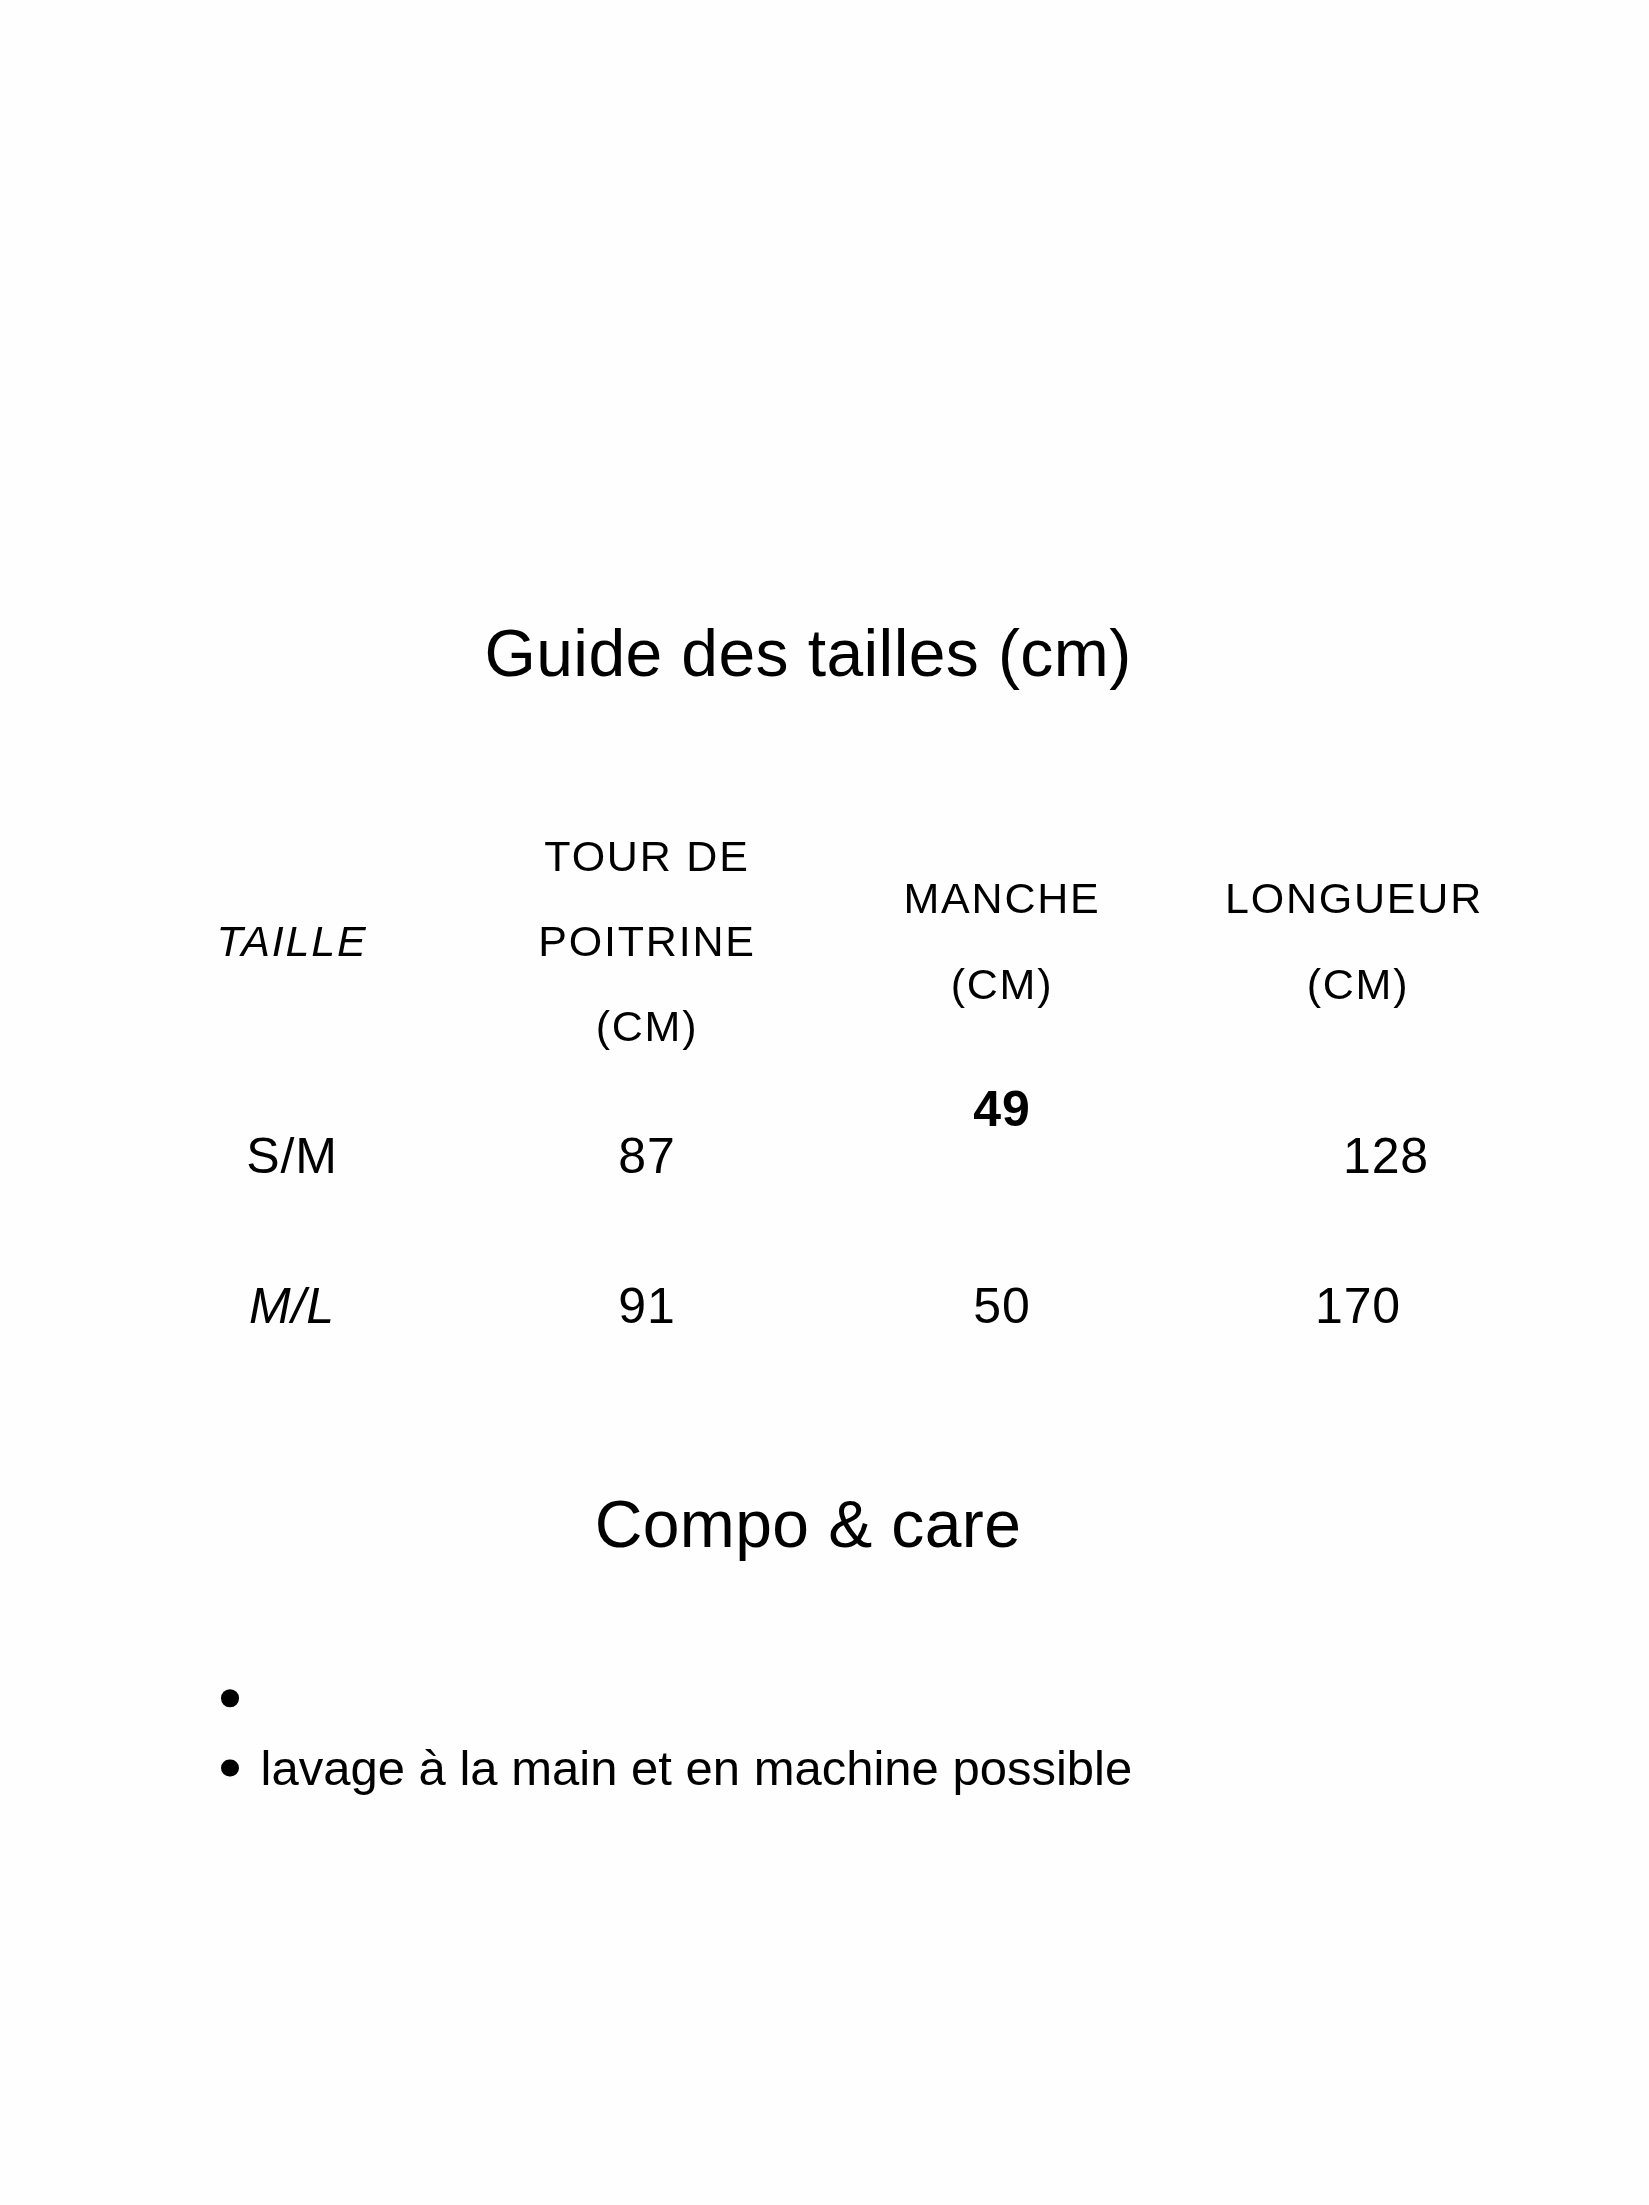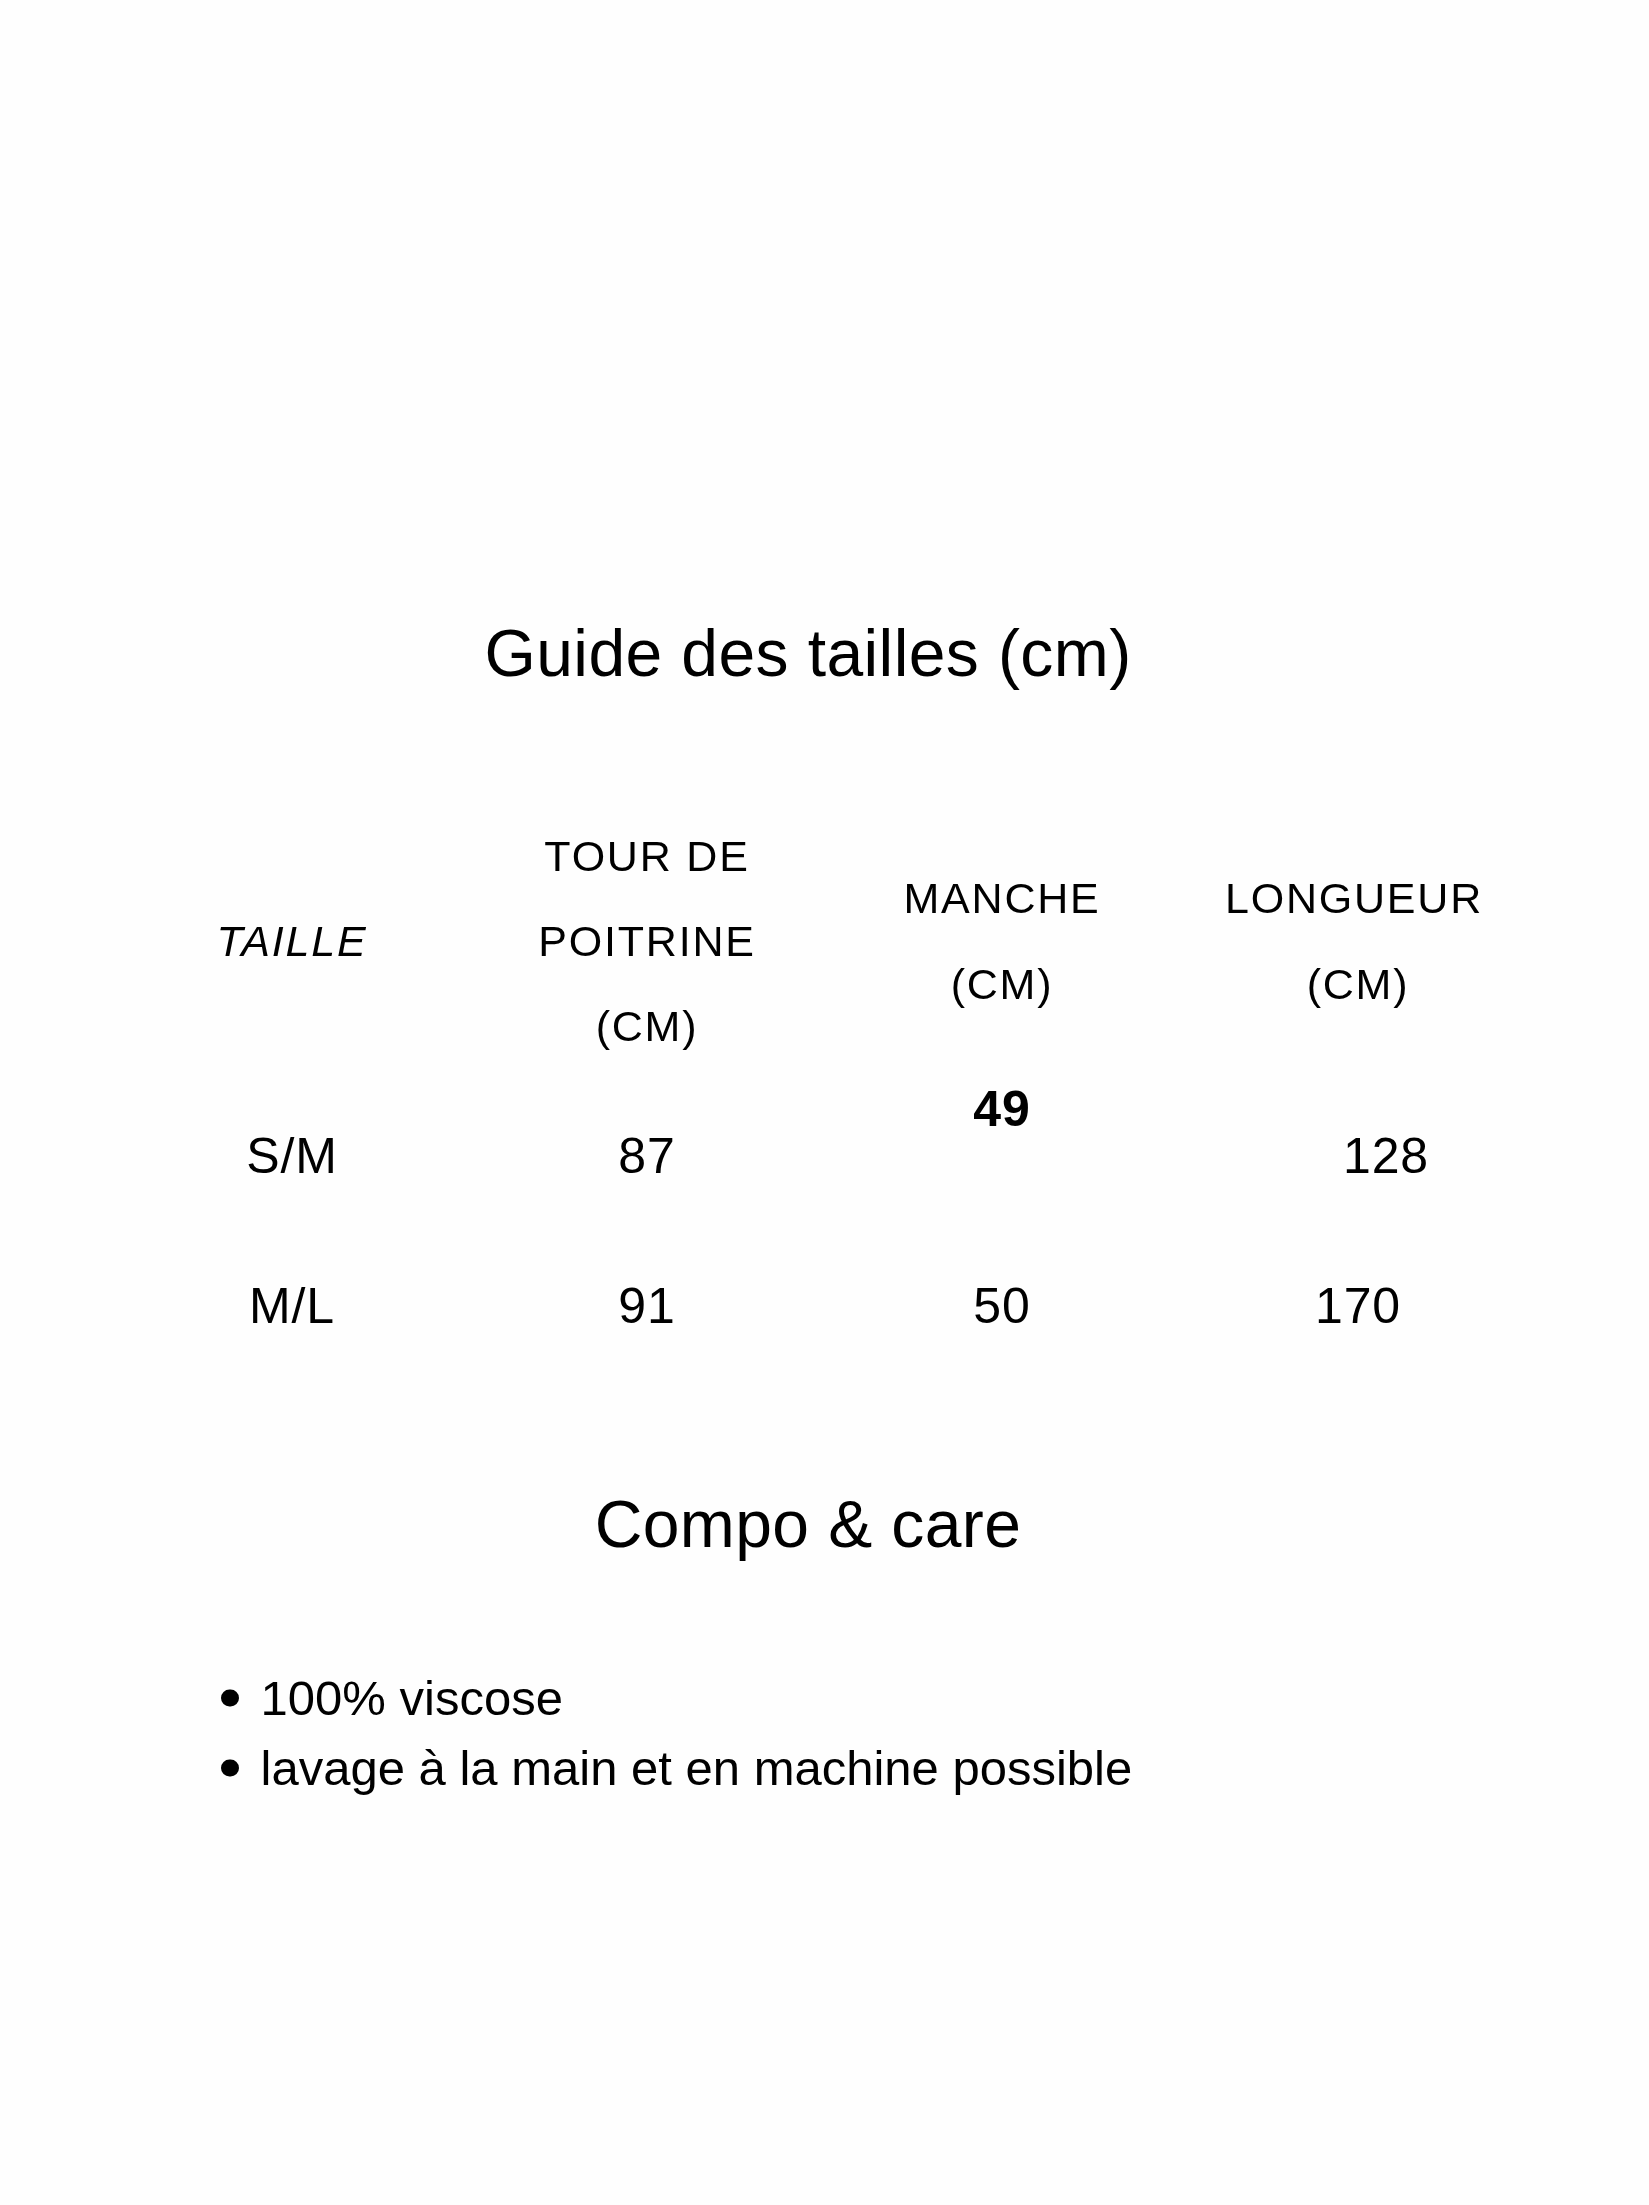--- a/index.html
+++ b/index.html
@@ -49,35 +49,34 @@
     </div>
 
     <div>
       <div class="abs center cell" style="left:292px; top:1156px;">S/M</div>
       <div class="abs center cell" style="left:647px; top:1156px;">87</div>
       <div class="abs center cell" style="left:1002px; top:1109px;font-weight:bold;">49</div>
       <div class="abs center cell" style="left:1358px; top:1156px;margin-left:28px;">128</div>
     </div>
 
     <div>
-      <div class="abs center cell" style="left:292px; top:1306px;">M/L</div>
+      <div class="abs center cell" style="left:292px; top:1306px;font-style:italic;">M/L</div>
       <div class="abs center cell" style="left:647px; top:1306px;">91</div>
       <div class="abs center cell" style="left:1002px; top:1306px;">50</div>
       <div class="abs center cell" style="left:1358px; top:1306px;">170</div>
     </div>
   </div>
 </div>
 
 <div>
   <div class="abs center title" style="left:808px; top:1524px;">Compo &amp; care</div>
 
   <div>
     <div class="bullet-item" style="top:1698px;">
       <span class="dot"></span>
-      <span>100% viscose</span>
     </div>
     <div class="bullet-item" style="top:1768px;">
       <span class="dot"></span>
       <span>lavage à la main et en machine possible</span>
     </div>
   </div>
 </div>
 
 
 </body></html>

